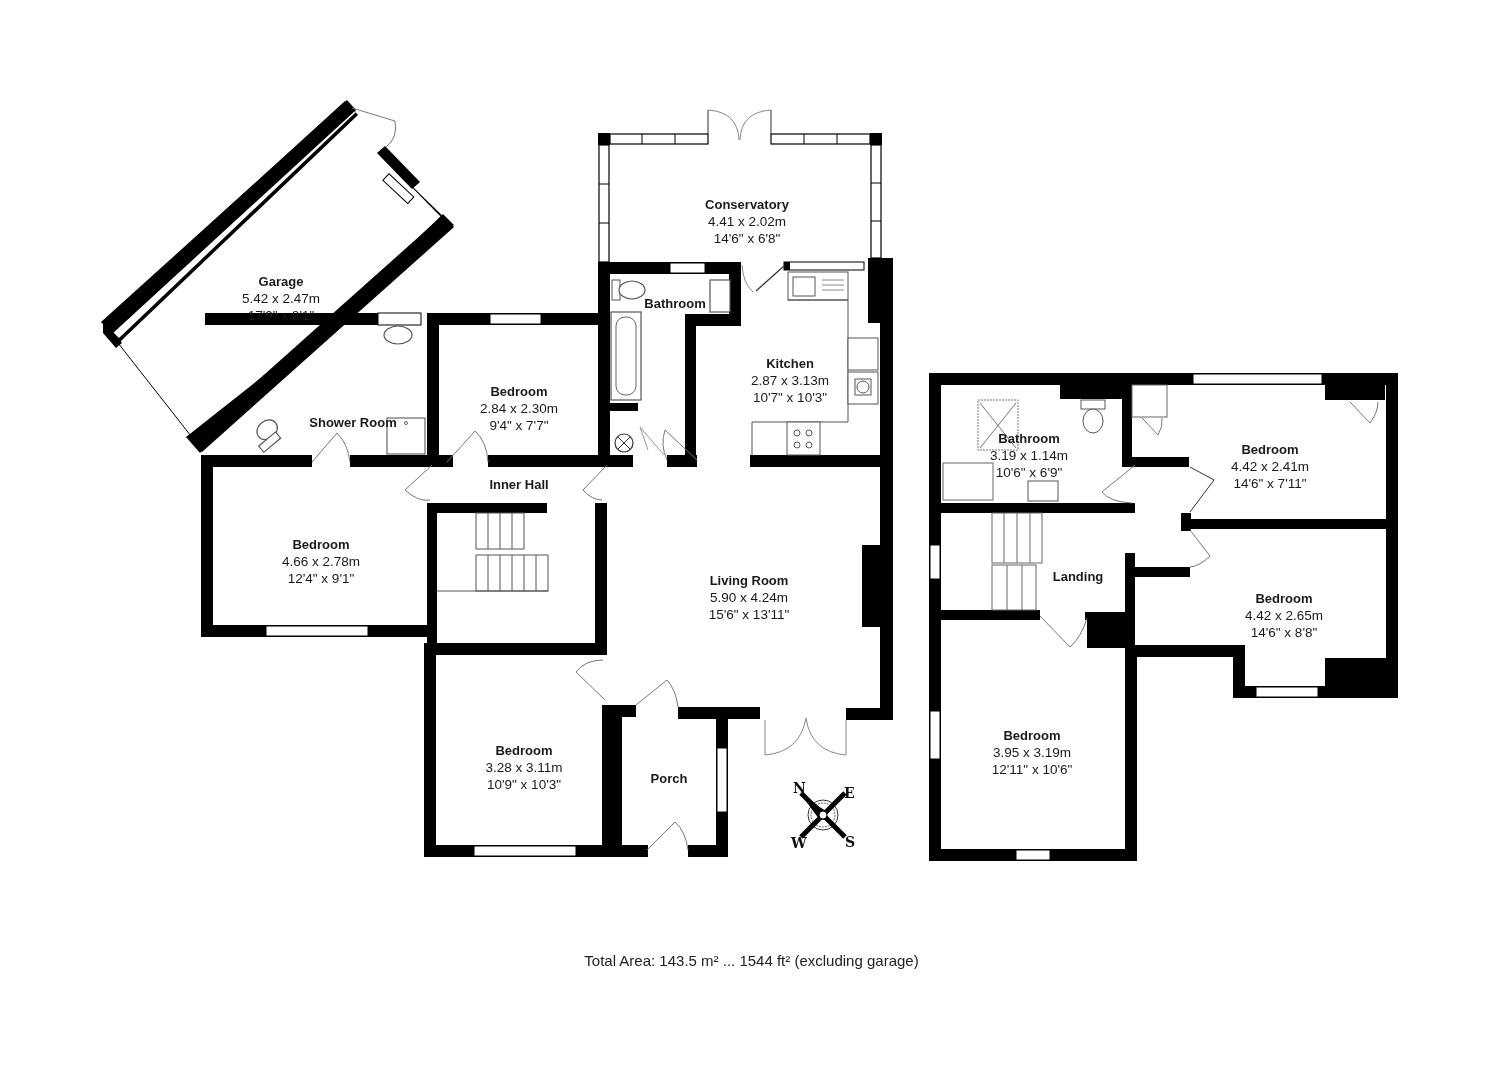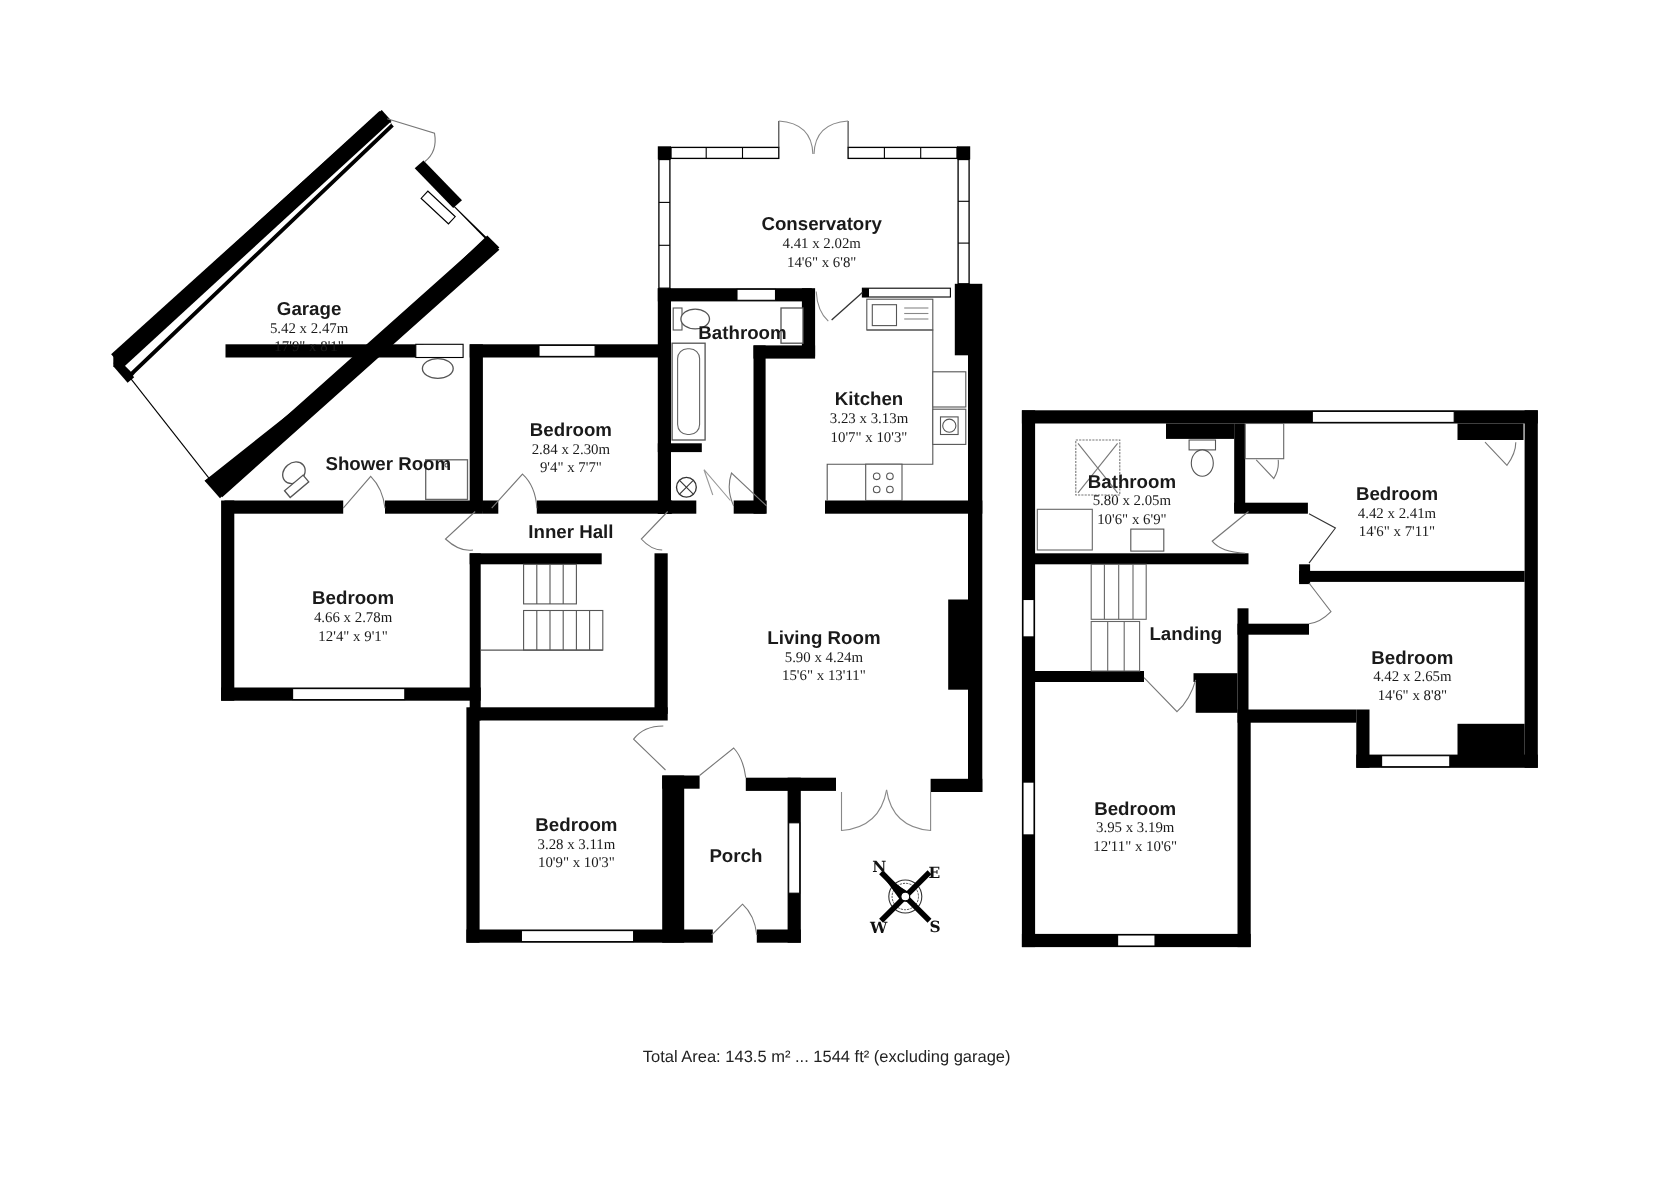--- a/index.html
+++ b/index.html
@@ -1,22 +1,22 @@
 <!DOCTYPE html>
 <html><head>
 <meta charset="utf-8">
 <style>
   html, body { margin: 0; padding: 0; background: #ffffff; }
   body { width: 1503px; height: 1080px; position: relative; overflow: hidden;
          font-family: "Liberation Sans", "DejaVu Sans", sans-serif; color: #1a1a1a; }
   #plan { position: absolute; left: 0; top: 0; width: 1503px; height: 1080px; }
   .room-label { position: absolute; transform: translate(-50%, -50%); text-align: center;
                 white-space: nowrap; line-height: 17px; pointer-events: none; }
-  .room-name { font-weight: bold; font-size: 17px; display: block; }
-  .room-dim { font-size: 13.5px; display: block; font-family: Liberation Serif, serif; }
+  .room-name { font-weight: bold; font-size: 13px; display: block; }
+  .room-dim { font-size: 13.5px; display: block; }
   .total-area { position: absolute; left: 0; width: 1503px; top: 952px; text-align: center;
                 font-size: 15px; color: #222; }
   .compass-letter { font-family: "DejaVu Serif", "Liberation Serif", serif; font-weight: bold;
                     font-size: 14px; fill: #111; }
 </style>
 </head>
 <body>
 
 <svg id="plan" viewBox="0 0 1503 1080" xmlns="http://www.w3.org/2000/svg">
 
@@ -258,21 +258,21 @@
   <div class="room-label" style="left:747px;top:221px">
     <span class="room-name">Conservatory</span>
     <span class="room-dim">4.41 x 2.02m</span>
     <span class="room-dim">14'6" x 6'8"</span>
   </div>
   <div class="room-label" style="left:675px;top:303px">
     <span class="room-name">Bathroom</span>
   </div>
   <div class="room-label" style="left:790px;top:380px">
     <span class="room-name">Kitchen</span>
-    <span class="room-dim">3.23 x 3.13m</span>
+    <span class="room-dim">2.87 x 3.13m</span>
     <span class="room-dim">10'7" x 10'3"</span>
   </div>
   <div class="room-label" style="left:519px;top:484px">
     <span class="room-name">Inner Hall</span>
   </div>
   <div class="room-label" style="left:321px;top:561px">
     <span class="room-name">Bedroom</span>
     <span class="room-dim">4.66 x 2.78m</span>
     <span class="room-dim">12'4" x 9'1"</span>
   </div>
@@ -287,21 +287,21 @@
     <span class="room-dim">10'9" x 10'3"</span>
   </div>
   <div class="room-label" style="left:669px;top:778px">
     <span class="room-name">Porch</span>
   </div>
 </div>
 
 <div>
   <div class="room-label" style="left:1029px;top:455px">
     <span class="room-name">Bathroom</span>
-    <span class="room-dim">5.80 x 2.05m</span>
+    <span class="room-dim">3.19 x 1.14m</span>
     <span class="room-dim">10'6" x 6'9"</span>
   </div>
   <div class="room-label" style="left:1270px;top:466px">
     <span class="room-name">Bedroom</span>
     <span class="room-dim">4.42 x 2.41m</span>
     <span class="room-dim">14'6" x 7'11"</span>
   </div>
   <div class="room-label" style="left:1078px;top:576px">
     <span class="room-name">Landing</span>
   </div>

